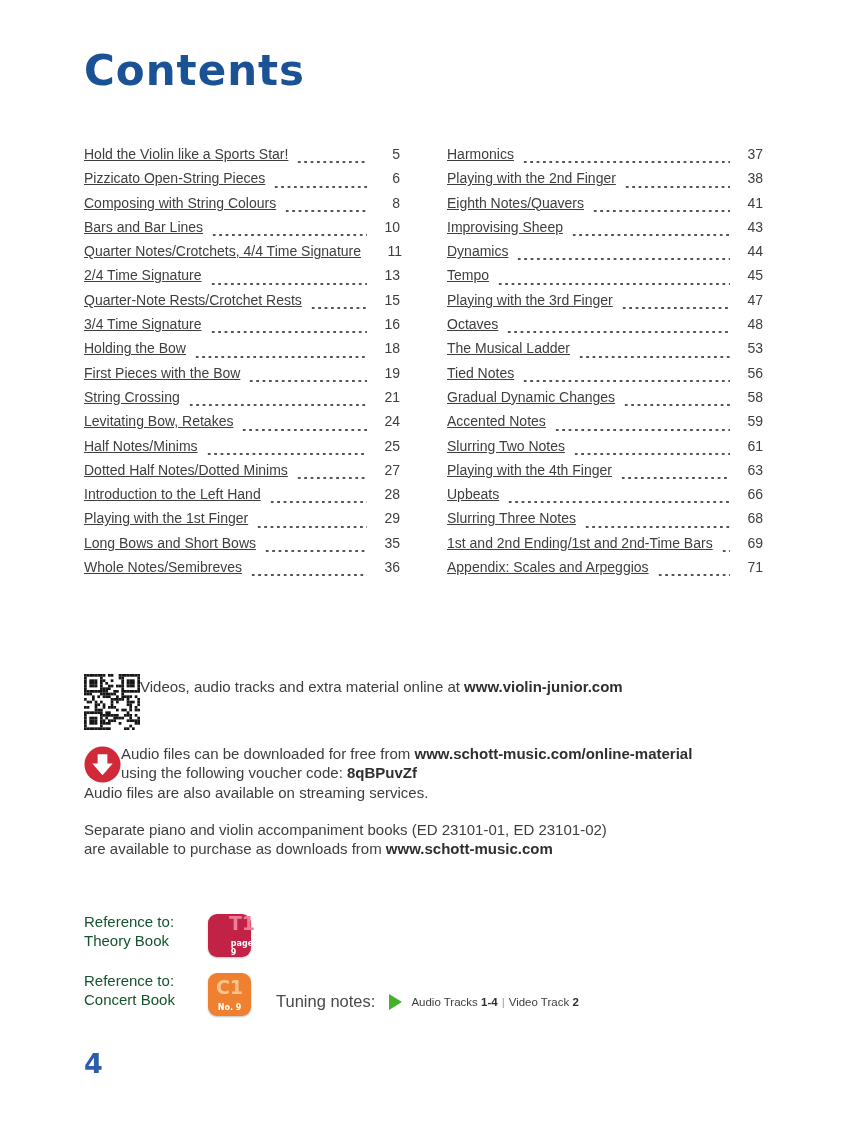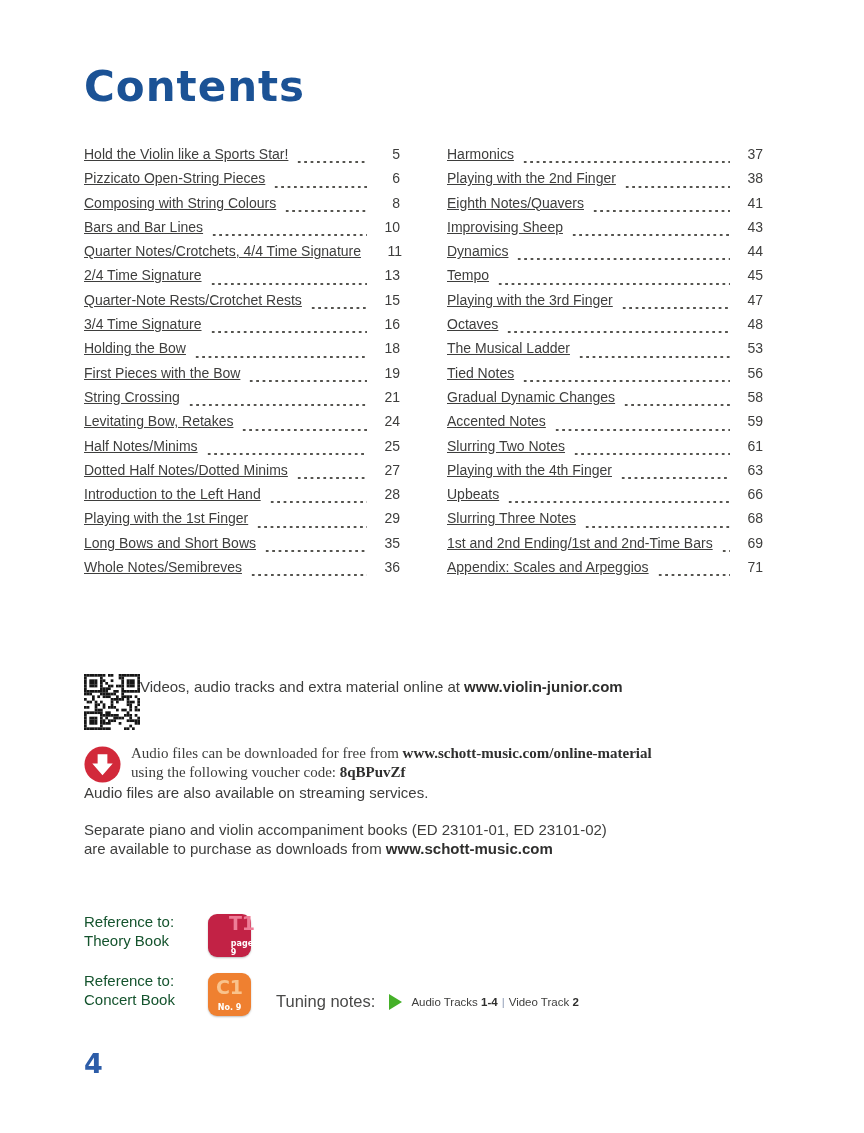--- a/index.html
+++ b/index.html
@@ -5,21 +5,21 @@
   * { margin:0; padding:0; box-sizing:border-box; }
   html,body { background:#ffffff; }
   body { font-family:"Liberation Sans", sans-serif; color:#3e3e3d; }
   .page {
     position:relative; width:864px; height:1133px; background:#ffffff;
     margin:0 auto; overflow:hidden;
   }
 
   
   .title {
-    position:absolute; left:84px; top:62px;
+    position:absolute; left:84px; top:46px;
     font-family:"DejaVu Sans", sans-serif;
     font-weight:bold; font-size:42px; letter-spacing:1px;
     color:#1b5295;
     transform:scaleY(1.02);
   }
 
   
   .toc {
     position:absolute; left:84px; top:146px; width:679px;
     display:flex; gap:47px;
@@ -40,21 +40,21 @@
   }
   .toc-page { flex:0 0 26px; text-align:right; }
 
   
   .online-row { position:absolute; left:84px; top:674px; display:flex; }
   .qr { width:56px; height:56px; flex:0 0 56px; }
   .online-text { margin-top:4px; font-size:15px; }
 
   .download-row { position:absolute; left:84px; top:744px; display:flex; }
   .dl-icon { width:37px; height:37px; flex:0 0 37px; margin-top:2px; }
-  .dl-text { margin-left:10px; font-size:15px; line-height:19px;font-family:Liberation Serif, serif; }
+  .dl-text { font-size:15px; line-height:19px; }
   .streaming-line { position:absolute; left:84px; top:784px; font-size:15px; }
 
   .accomp { position:absolute; left:84px; top:820px; font-size:15px; line-height:19px; }
 
   b, .bold { font-weight:bold; color:#2f2f2e; }
 
   
   .ref-block { position:absolute; left:84px; display:flex; align-items:flex-start; }
   .ref-1 { top:912px; }
   .ref-2 { top:971px; }

